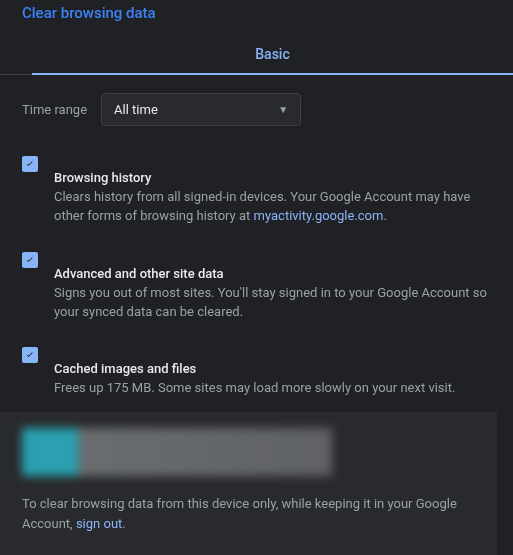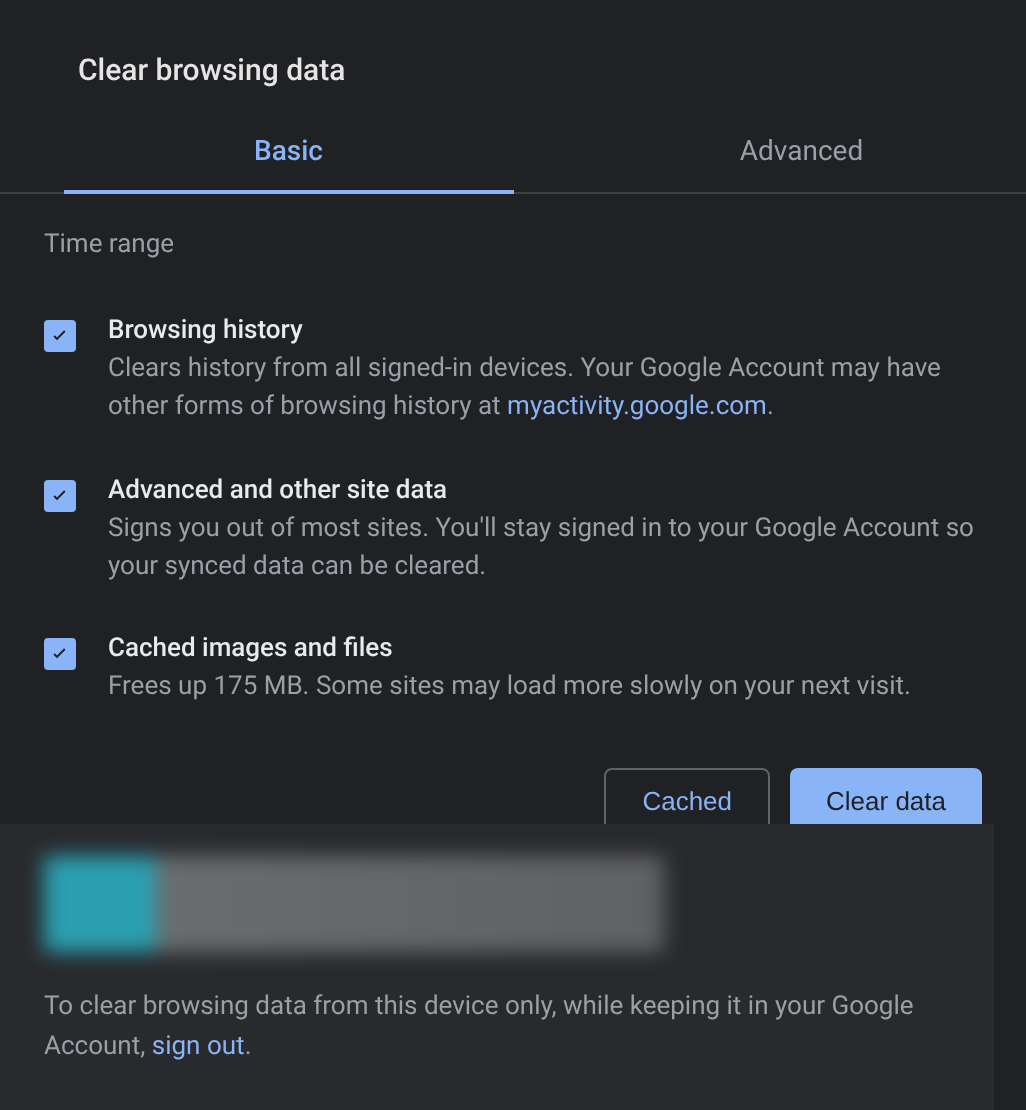--- a/index.html
+++ b/index.html
@@ -11,25 +11,24 @@
       font-size: 13px;
       color: #e8eaed;
       overflow: hidden;
     }
     .dialog {
       width: 100%;
       height: 100%;
       position: relative;
     }
     .title {
-      padding: 26px 22px 14px 22px;
+      padding: 4px 22px 14px 22px;
       font-size: 15px;
       font-weight: 500;
-      color: #e5e5e5;
-      margin-left: 17px;
+      color: #3b82f6;
     }
     .tabs {
       display: flex;
       border-bottom: 1px solid #3c4043;
     }
     .tab {
       flex: 1;
       text-align: center;
       padding: 10px 0 12px 0;
       font-size: 14px;
@@ -97,20 +96,21 @@
       flex-shrink: 0;
       cursor: pointer;
     }
     .checkbox svg { width: 12px; height: 12px; }
     .option-text { flex: 1; }
     .option-title {
       color: #e8eaed;
       font-size: 13px;
       font-weight: 500;
       margin-bottom: 3px;
+      margin-top: 16px;
     }
     .option-desc {
       color: #9aa0a6;
       font-size: 13px;
       line-height: 1.45;
     }
     .link { color: #8ab4f8; cursor: pointer; }
     .buttons {
       display: flex;
       justify-content: flex-end;
@@ -156,25 +156,28 @@
   </style>
 </head>
 <body>
 
 <div class="dialog">
 
   <div class="title">Clear browsing data</div>
 
   <div class="tabs">
     <div class="tab active">Basic</div>
-    <div class="tab">Advanced</div>
   </div>
 
   <div class="timerange-row">
     <span class="timerange-label">Time range</span>
+    <div class="select">
+      <span>All time</span>
+      <span class="caret">▼</span>
+    </div>
   </div>
 
   <div class="options">
 
     <div class="option">
       <div class="checkbox">
         <svg viewBox="0 0 24 24">
             <path fill="#202124" d="M9 16.2l-3.5-3.5 1.4-1.4L9 13.4l7.1-7.1 1.4 1.4z"></path>
           </svg>
       </div>

